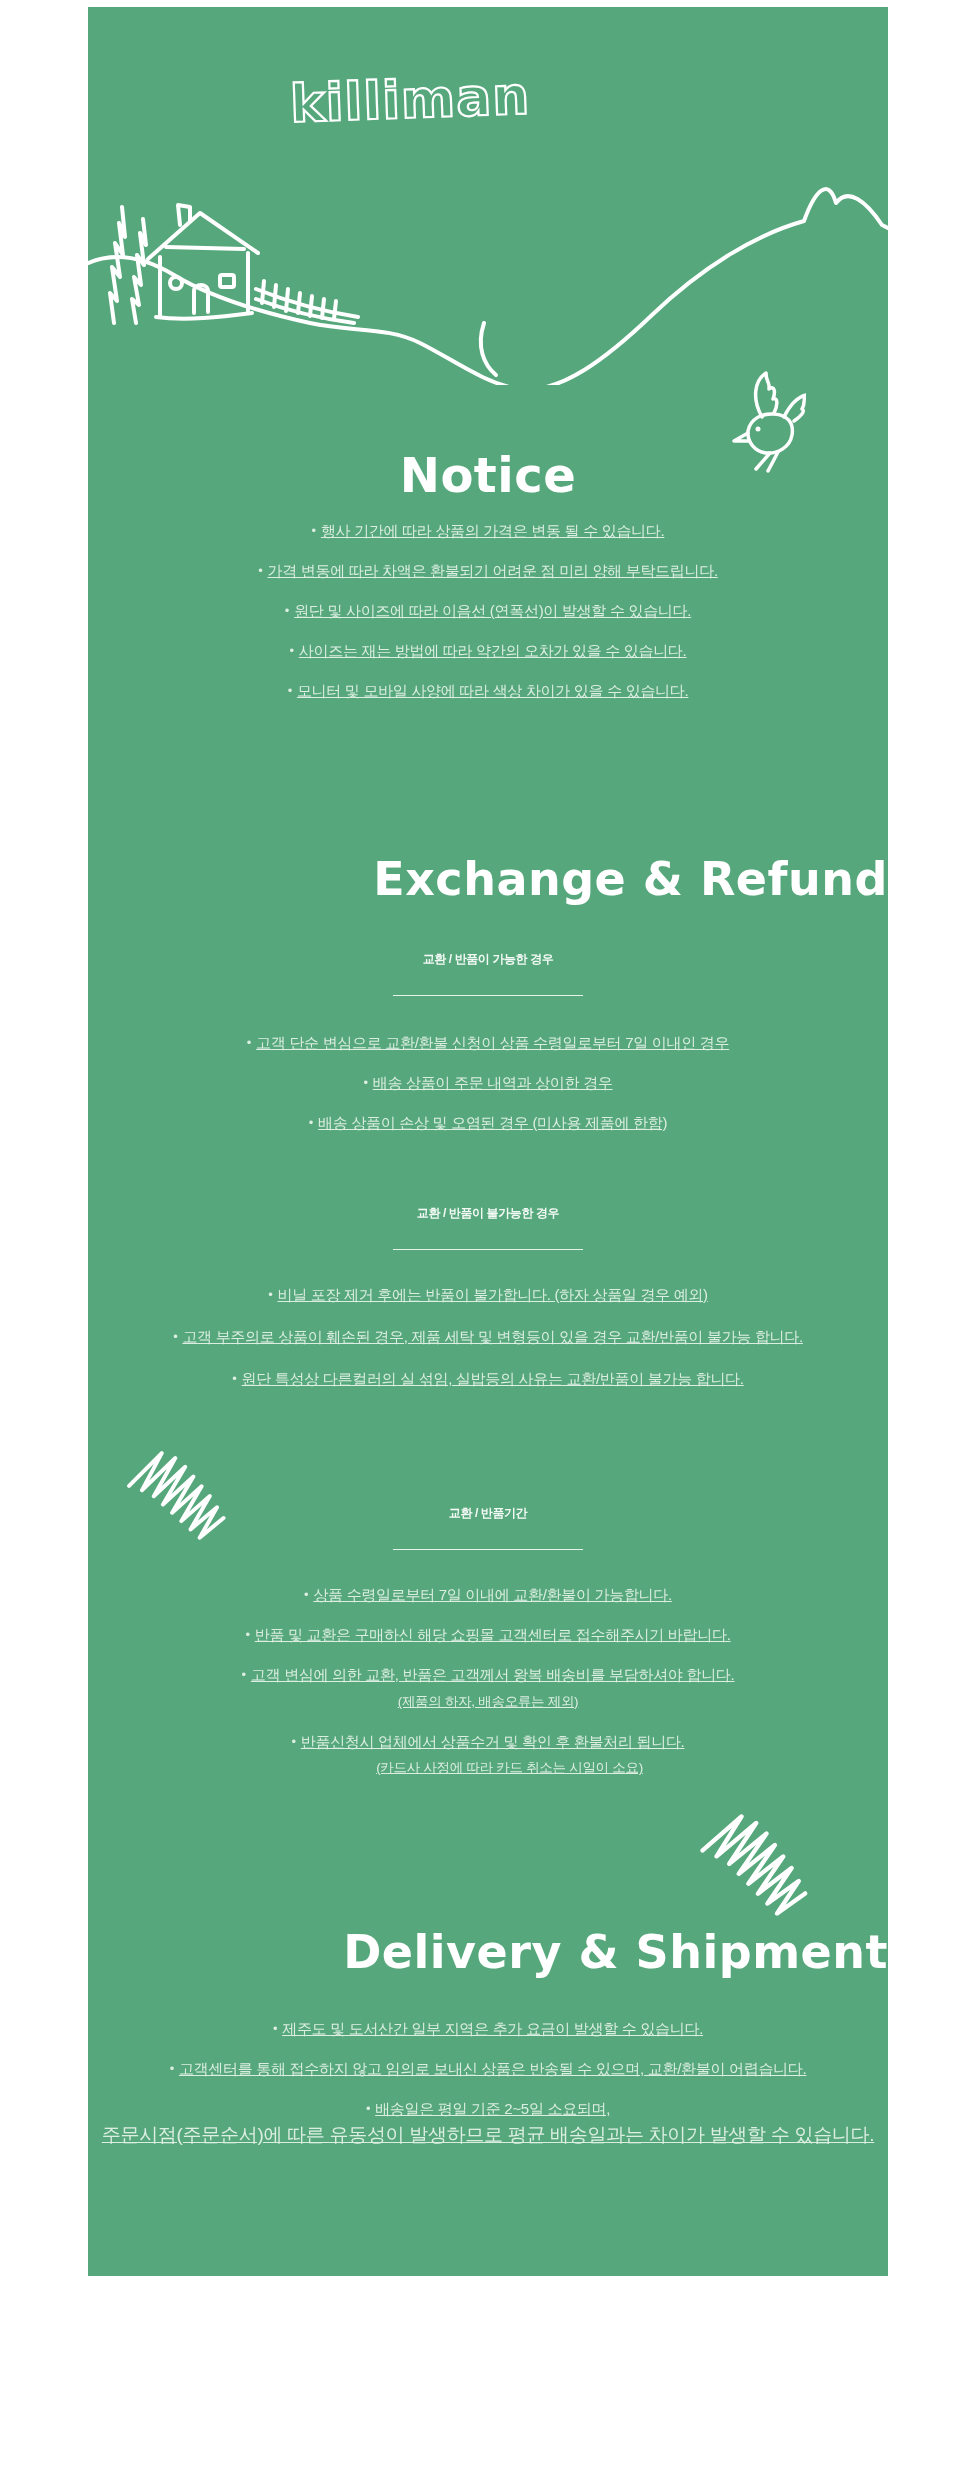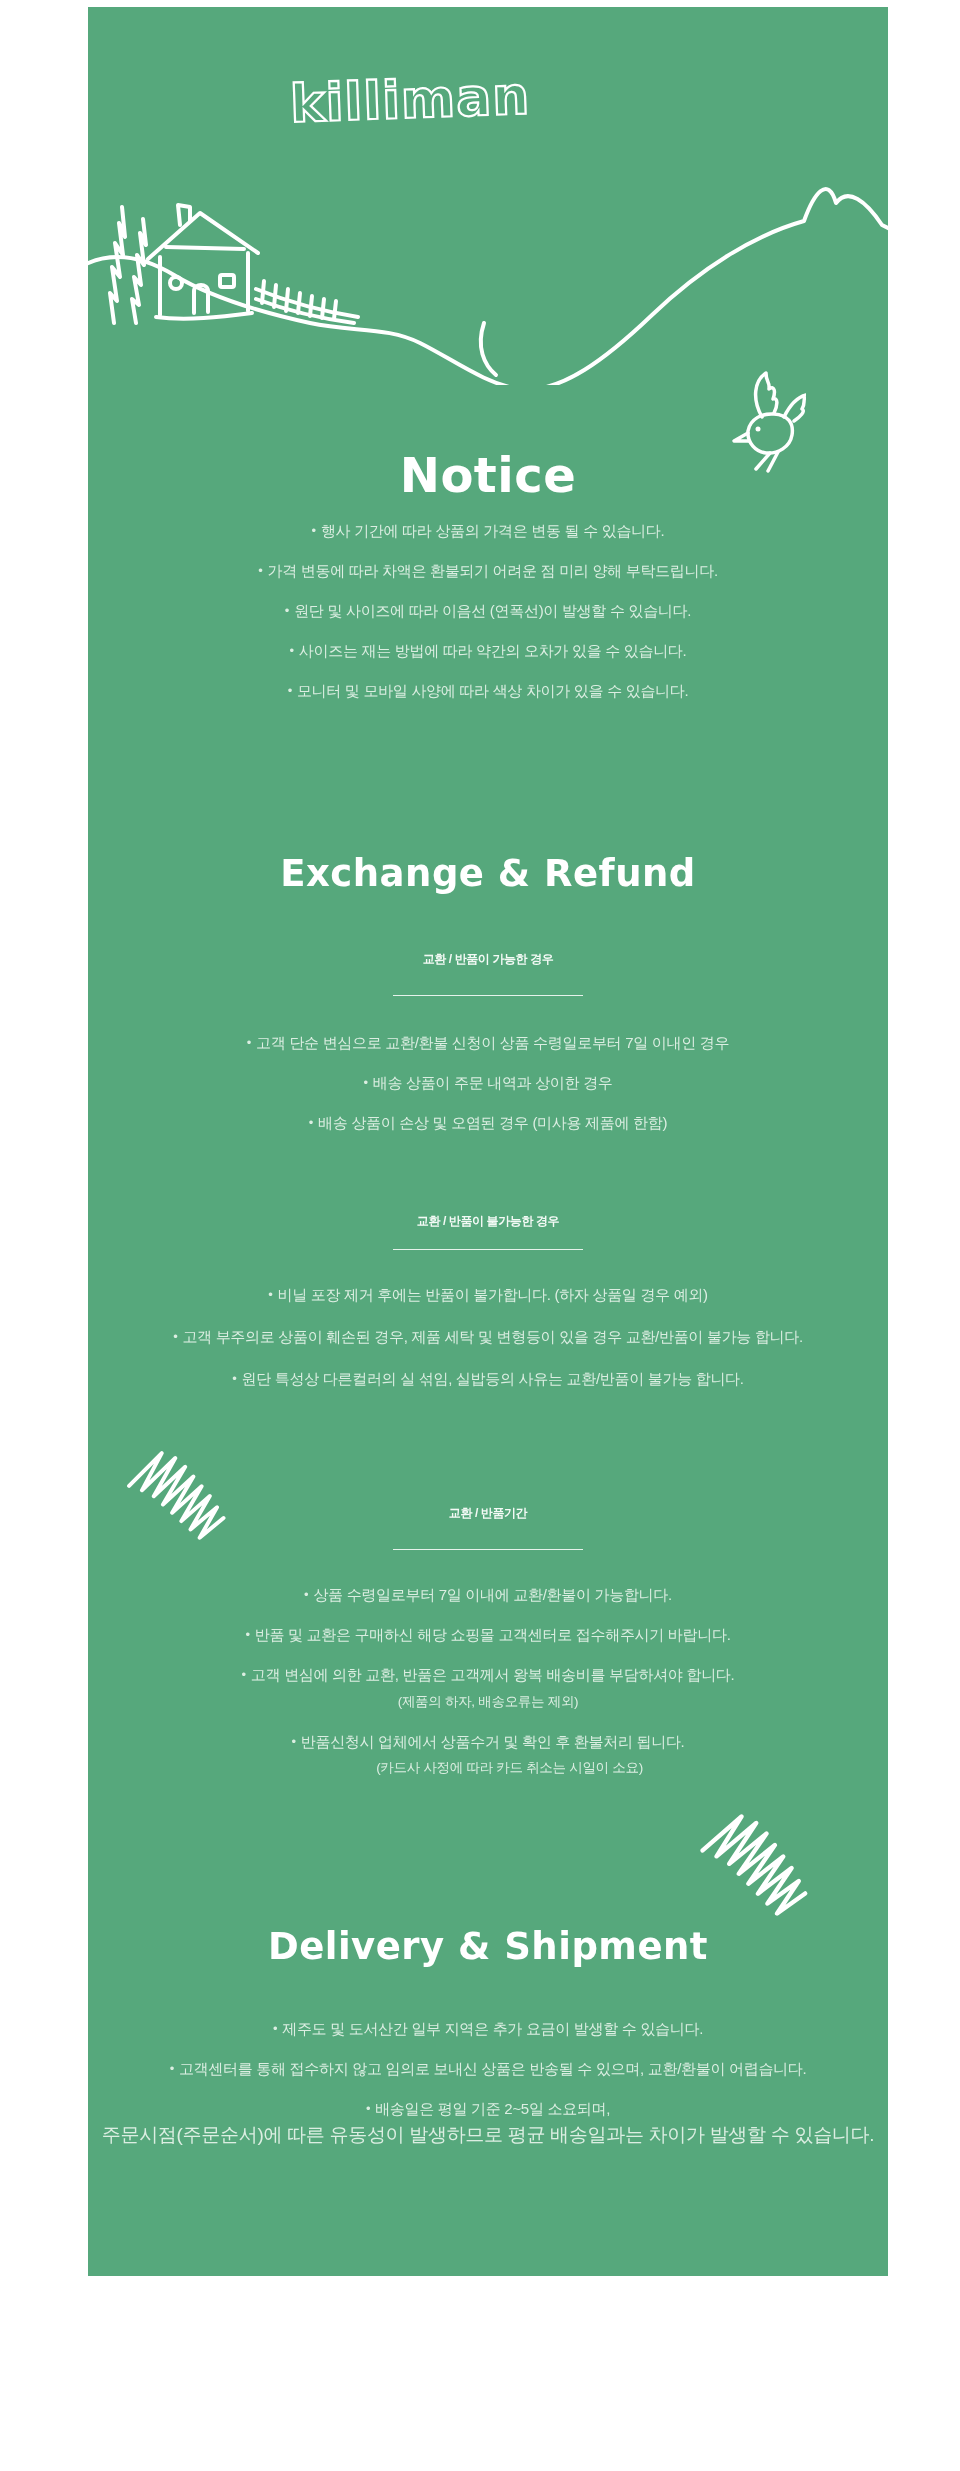--- a/index.html
+++ b/index.html
@@ -28,31 +28,31 @@
     font-weight:bold;font-size:52px;letter-spacing:1px;
     color:transparent;-webkit-text-stroke:2.2px #ffffff;
     display:inline-block;transform:rotate(-2deg) translateX(-78px);
   }
   
   .big-title{
     font-family:"DejaVu Sans","Liberation Sans",sans-serif;
     font-weight:bold;color:var(--heading);letter-spacing:0.5px;
   }
   .notice-title{font-size:48px;}
-  .section-title{font-size:37px;}
+  .section-title{font-size:46px;text-align:right;}
   .sub-head{
     font-size:12px;font-weight:bold;color:#f4faf6;letter-spacing:-0.4px;text-align:center;
   }
   .divider{
     width:190px;margin:0 auto;border:0;
     border-top:1.5px solid rgba(255,255,255,0.85);
   }
   
   .blist{list-style:none;margin:0;padding:0;color:var(--body);
-    font-size:15px;letter-spacing:-0.3px;line-height:19px;}
+    font-size:15px;letter-spacing:-0.3px;line-height:19px;text-decoration:underline;}
   .blist li{margin-bottom:21px;}
   .blist.gap23 li{margin-bottom:23px;}
   .dot{display:inline-block;margin-right:5px;font-size:13px;vertical-align:1px;}
   .note{font-size:13.5px;color:var(--body);margin-top:7px;}
   .tight{margin-bottom:7px !important;}
   .after-note{margin-bottom:29px;}
   .cont-line{font-size:19px;color:var(--body);letter-spacing:-0.3px;margin-top:11px;}
   .white-stroke{stroke:#ffffff;fill:none;stroke-linecap:round;stroke-linejoin:round;}
 </style>
 </head>
@@ -126,21 +126,21 @@
 
   <div class="abs sub-head" style="top:944px;">교환 / 반품이 가능한 경우</div>
   <hr class="divider" style="position:absolute;left:305px;top:988px;">
 
   <ul class="abs blist" style="top:1026px;">
     <li><span class="dot">•</span><span>고객 단순 변심으로 교환/환불 신청이 상품 수령일로부터 7일 이내인 경우</span></li>
     <li><span class="dot">•</span><span>배송 상품이 주문 내역과 상이한 경우</span></li>
     <li><span class="dot">•</span><span>배송 상품이 손상 및 오염된 경우 (미사용 제품에 한함)</span></li>
   </ul>
 
-  <div class="abs sub-head" style="top:1198px;margin-top:8px;">교환 / 반품이 불가능한 경우</div>
+  <div class="abs sub-head" style="top:1198px;">교환 / 반품이 불가능한 경우</div>
   <hr class="divider" style="position:absolute;left:305px;top:1242px;">
 
   <ul class="abs blist gap23" style="top:1278px;">
     <li><span class="dot">•</span><span>비닐 포장 제거 후에는 반품이 불가합니다. (하자 상품일 경우 예외)</span></li>
     <li><span class="dot">•</span><span>고객 부주의로 상품이 훼손된 경우, 제품 세탁 및 변형등이 있을 경우 교환/반품이 불가능 합니다.</span></li>
     <li><span class="dot">•</span><span>원단 특성상 다른컬러의 실 섞임, 실밥등의 사유는 교환/반품이 불가능 합니다.</span></li>
   </ul>
 
   <div class="doodle" style="left:40px;top:1452px;transform:rotate(34deg);">
     <svg width="120" height="70" viewBox="0 0 130 80">

